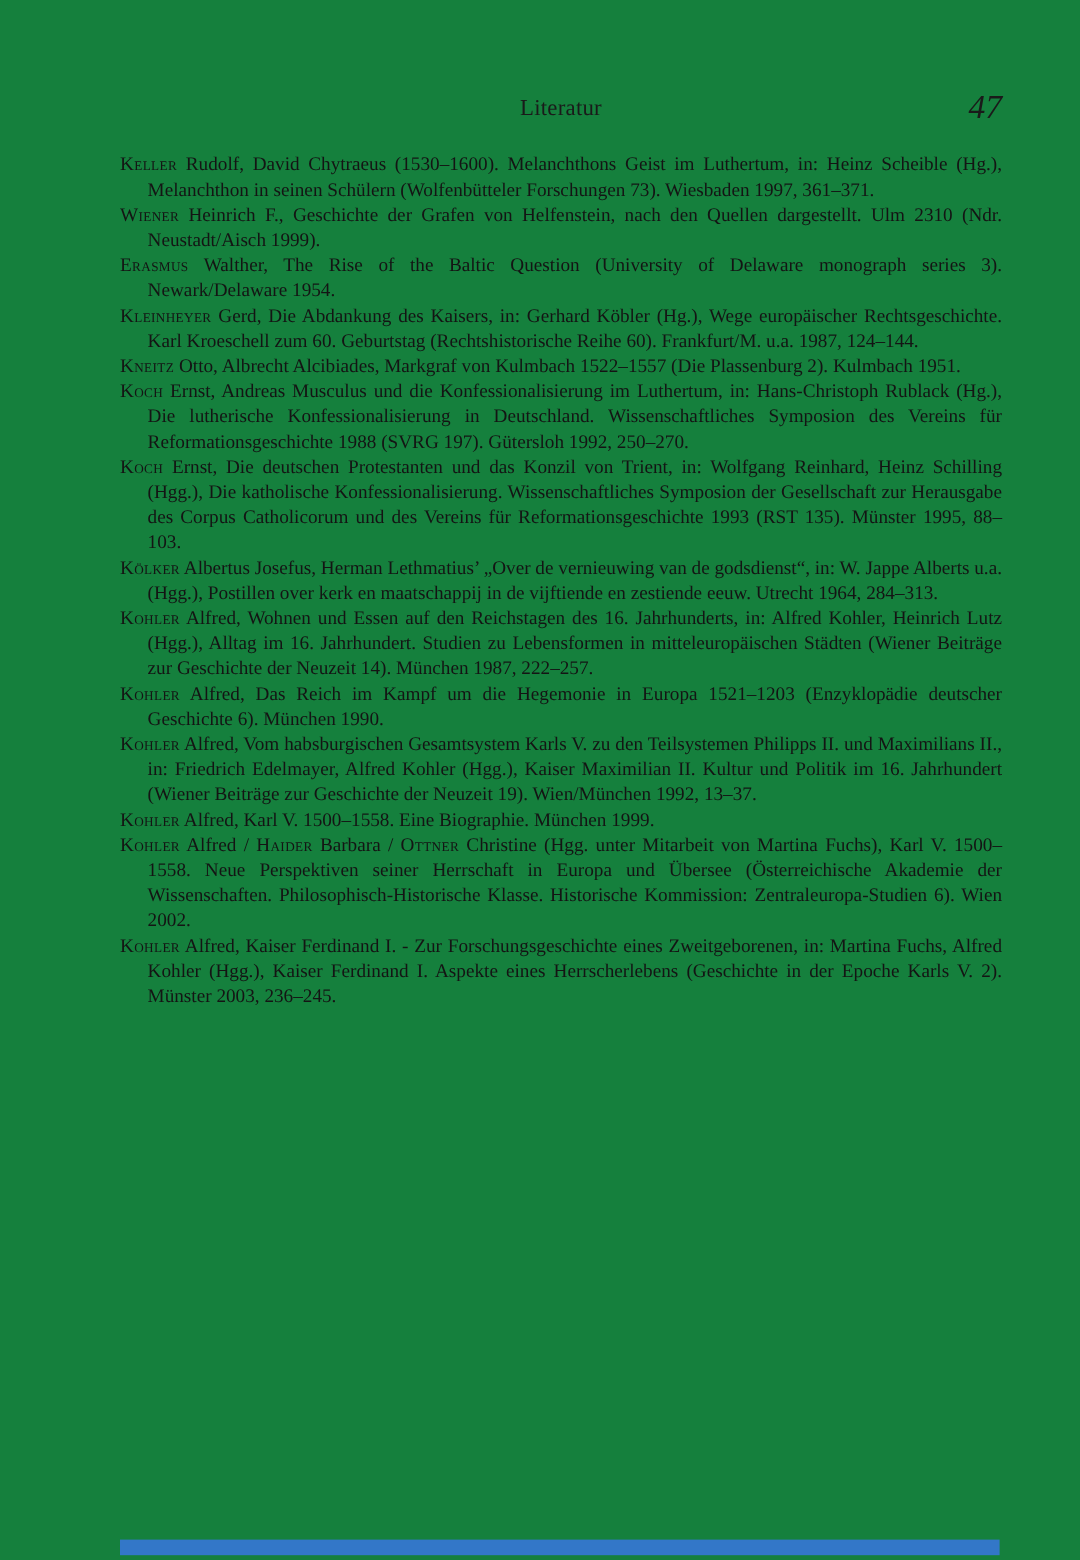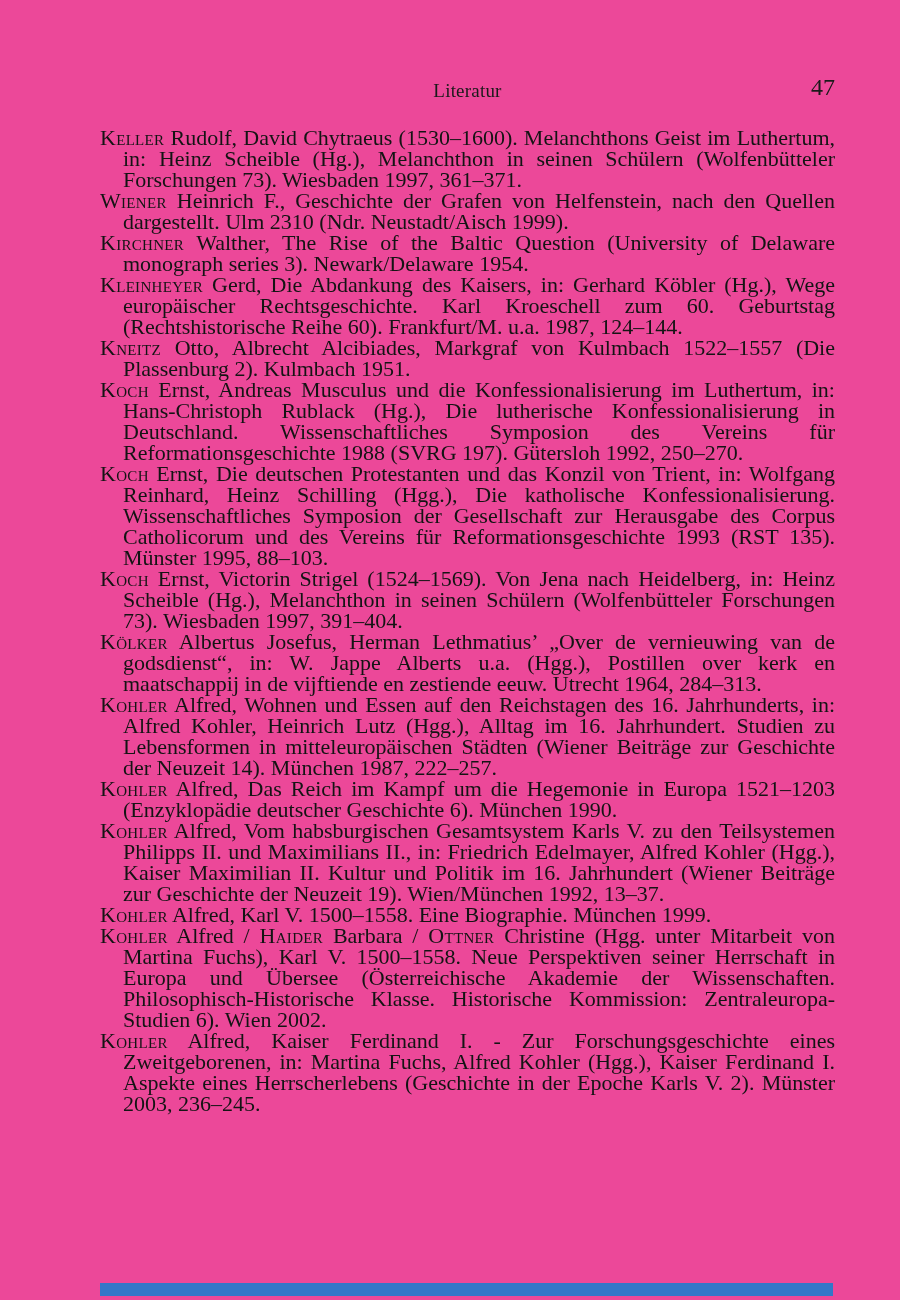--- a/index.html
+++ b/index.html
@@ -27,29 +27,30 @@
     display: block;
     text-align: center;
     font-size: 19px;
     letter-spacing: 0.2px;
     color: #1a1a1a;
   }
   .running-head .pagenum {
     position: absolute;
     right: 0;
     top: -6px;
-    font-size: 24px;
+    font-size: 28px;
     color: #1a1a1a;
+    font-style: italic;
   }
   .bib {
     position: absolute;
     top: 127px;
     left: 100px;
     width: 735px;
-    font-size: 22px;
+    font-size: 16px;
     line-height: 21px;
     text-align: justify;
     color: #141414;
   }
   .entry {
     padding-left: 23px;
     text-indent: -23px;
   }
   .sc {
     font-variant: small-caps;
@@ -60,36 +61,35 @@
     left: 100px;
     top: 1283px;
     width: 733px;
     height: 13px;
     background: #3377c8;
   }
 </style>
 </head>
 <body>
 
-<div class="page" style="background: #ec4899;">
+<div class="page" style="background: #15803d;">
 
   <div class="running-head">
     <span class="title">Literatur</span>
     <span class="pagenum">47</span>
   </div>
 
   <div class="bib" style="color: rgb(20, 20, 20);">
       <div class="entry"><span class="sc">Keller</span><span> Rudolf, David Chytraeus (1530–1600). Melanchthons Geist im Luthertum, in: Heinz Scheible (Hg.), Melanchthon in seinen Schülern (Wolfenbütteler Forschungen 73). Wiesbaden 1997, 361–371.</span></div>
       <div class="entry"><span class="sc">Wiener</span><span> Heinrich F., Geschichte der Grafen von Helfenstein, nach den Quellen dargestellt. Ulm 2310 (Ndr. Neustadt/Aisch 1999).</span></div>
-      <div class="entry"><span class="sc">Kirchner</span><span> Walther, The Rise of the Baltic Question (University of Delaware monograph series 3). Newark/Delaware 1954.</span></div>
+      <div class="entry"><span class="sc">Erasmus</span><span> Walther, The Rise of the Baltic Question (University of Delaware monograph series 3). Newark/Delaware 1954.</span></div>
       <div class="entry"><span class="sc">Kleinheyer</span><span> Gerd, Die Abdankung des Kaisers, in: Gerhard Köbler (Hg.), Wege europäischer Rechtsgeschichte. Karl Kroeschell zum 60. Geburtstag (Rechtshistorische Reihe 60). Frankfurt/M. u.a. 1987, 124–144.</span></div>
       <div class="entry"><span class="sc">Kneitz</span><span> Otto, Albrecht Alcibiades, Markgraf von Kulmbach 1522–1557 (Die Plassenburg 2). Kulmbach 1951.</span></div>
       <div class="entry"><span class="sc">Koch</span><span> Ernst, Andreas Musculus und die Konfessionalisierung im Luthertum, in: Hans-Christoph Rublack (Hg.), Die lutherische Konfessionalisierung in Deutschland. Wissenschaftliches Symposion des Vereins für Reformationsgeschichte 1988 (SVRG 197). Gütersloh 1992, 250–270.</span></div>
       <div class="entry"><span class="sc">Koch</span><span> Ernst, Die deutschen Protestanten und das Konzil von Trient, in: Wolfgang Reinhard, Heinz Schilling (Hgg.), Die katholische Konfessionalisierung. Wissenschaftliches Symposion der Gesellschaft zur Herausgabe des Corpus Catholicorum und des Vereins für Reformationsgeschichte 1993 (RST 135). Münster 1995, 88–103.</span></div>
-      <div class="entry"><span class="sc">Koch</span><span> Ernst, Victorin Strigel (1524–1569). Von Jena nach Heidelberg, in: Heinz Scheible (Hg.), Melanchthon in seinen Schülern (Wolfenbütteler Forschungen 73). Wiesbaden 1997, 391–404.</span></div>
       <div class="entry"><span class="sc">Kölker</span><span> Albertus Josefus, Herman Lethmatius’ „Over de vernieuwing van de godsdienst“, in: W. Jappe Alberts u.a. (Hgg.), Postillen over kerk en maatschappij in de vijftiende en zestiende eeuw. Utrecht 1964, 284–313.</span></div>
       <div class="entry"><span class="sc">Kohler</span><span> Alfred, Wohnen und Essen auf den Reichstagen des 16. Jahrhunderts, in: Alfred Kohler, Heinrich Lutz (Hgg.), Alltag im 16. Jahrhundert. Studien zu Lebensformen in mitteleuropäischen Städten (Wiener Beiträge zur Geschichte der Neuzeit 14). München 1987, 222–257.</span></div>
       <div class="entry"><span class="sc">Kohler</span><span> Alfred, Das Reich im Kampf um die Hegemonie in Europa 1521–1203 (Enzyklopädie deutscher Geschichte 6). München 1990.</span></div>
       <div class="entry"><span class="sc">Kohler</span><span> Alfred, Vom habsburgischen Gesamtsystem Karls V. zu den Teilsystemen Philipps II. und Maximilians II., in: Friedrich Edelmayer, Alfred Kohler (Hgg.), Kaiser Maximilian II. Kultur und Politik im 16. Jahrhundert (Wiener Beiträge zur Geschichte der Neuzeit 19). Wien/München 1992, 13–37.</span></div>
       <div class="entry"><span class="sc">Kohler</span><span> Alfred, Karl V. 1500–1558. Eine Biographie. München 1999.</span></div>
       <div class="entry"><span class="sc">Kohler</span><span> Alfred / </span><span class="sc">Haider</span><span> Barbara / </span><span class="sc">Ottner</span><span> Christine (Hgg. unter Mitarbeit von Martina Fuchs), Karl V. 1500–1558. Neue Perspektiven seiner Herrschaft in Europa und Übersee (Österreichische Akademie der Wissenschaften. Philosophisch-Historische Klasse. Historische Kommission: Zentraleuropa-Studien 6). Wien 2002.</span></div>
       <div class="entry"><span class="sc">Kohler</span><span> Alfred, Kaiser Ferdinand I. - Zur Forschungsgeschichte eines Zweitgeborenen, in: Martina Fuchs, Alfred Kohler (Hgg.), Kaiser Ferdinand I. Aspekte eines Herrscherlebens (Geschichte in der Epoche Karls V. 2). Münster 2003, 236–245.</span></div>
     </div>
 
   <div class="bottom-bar" style="background: rgb(51, 119, 200);"></div>

